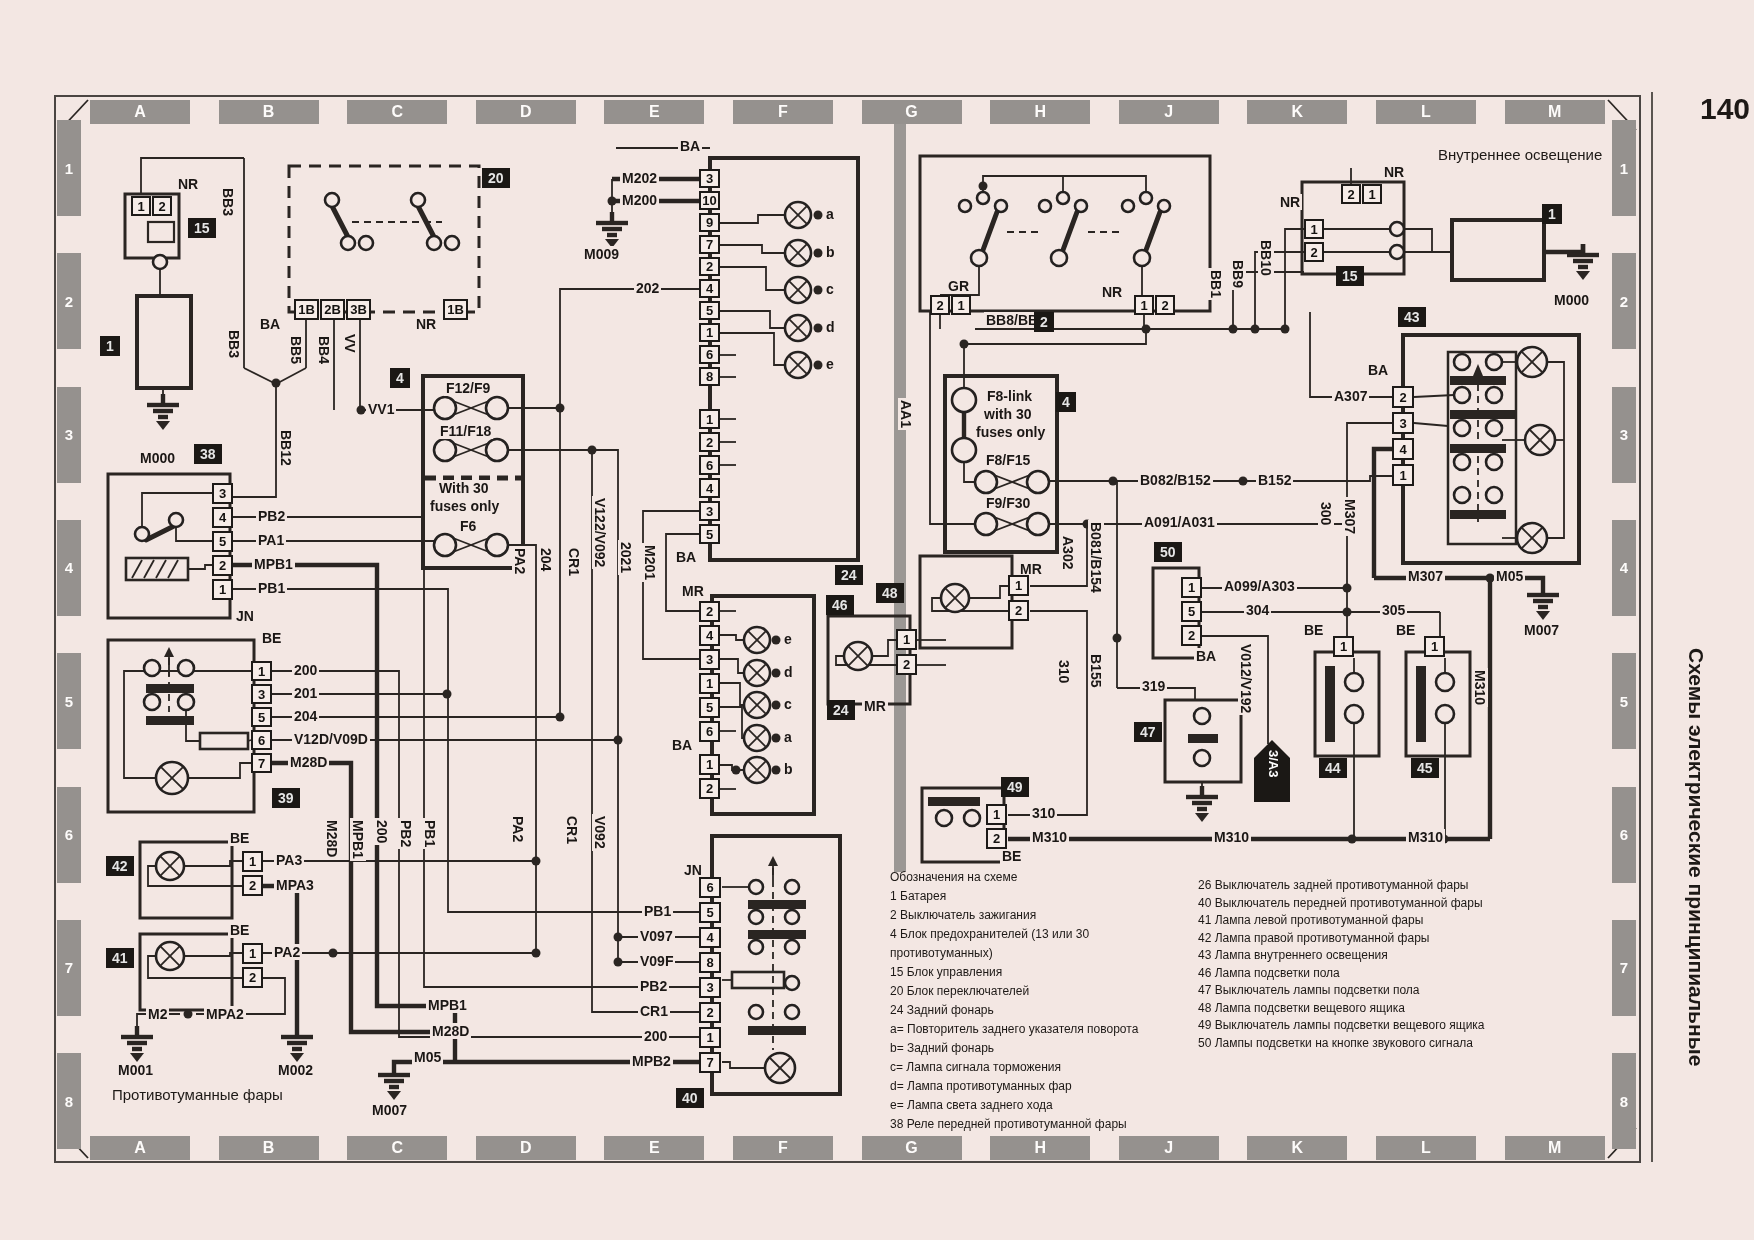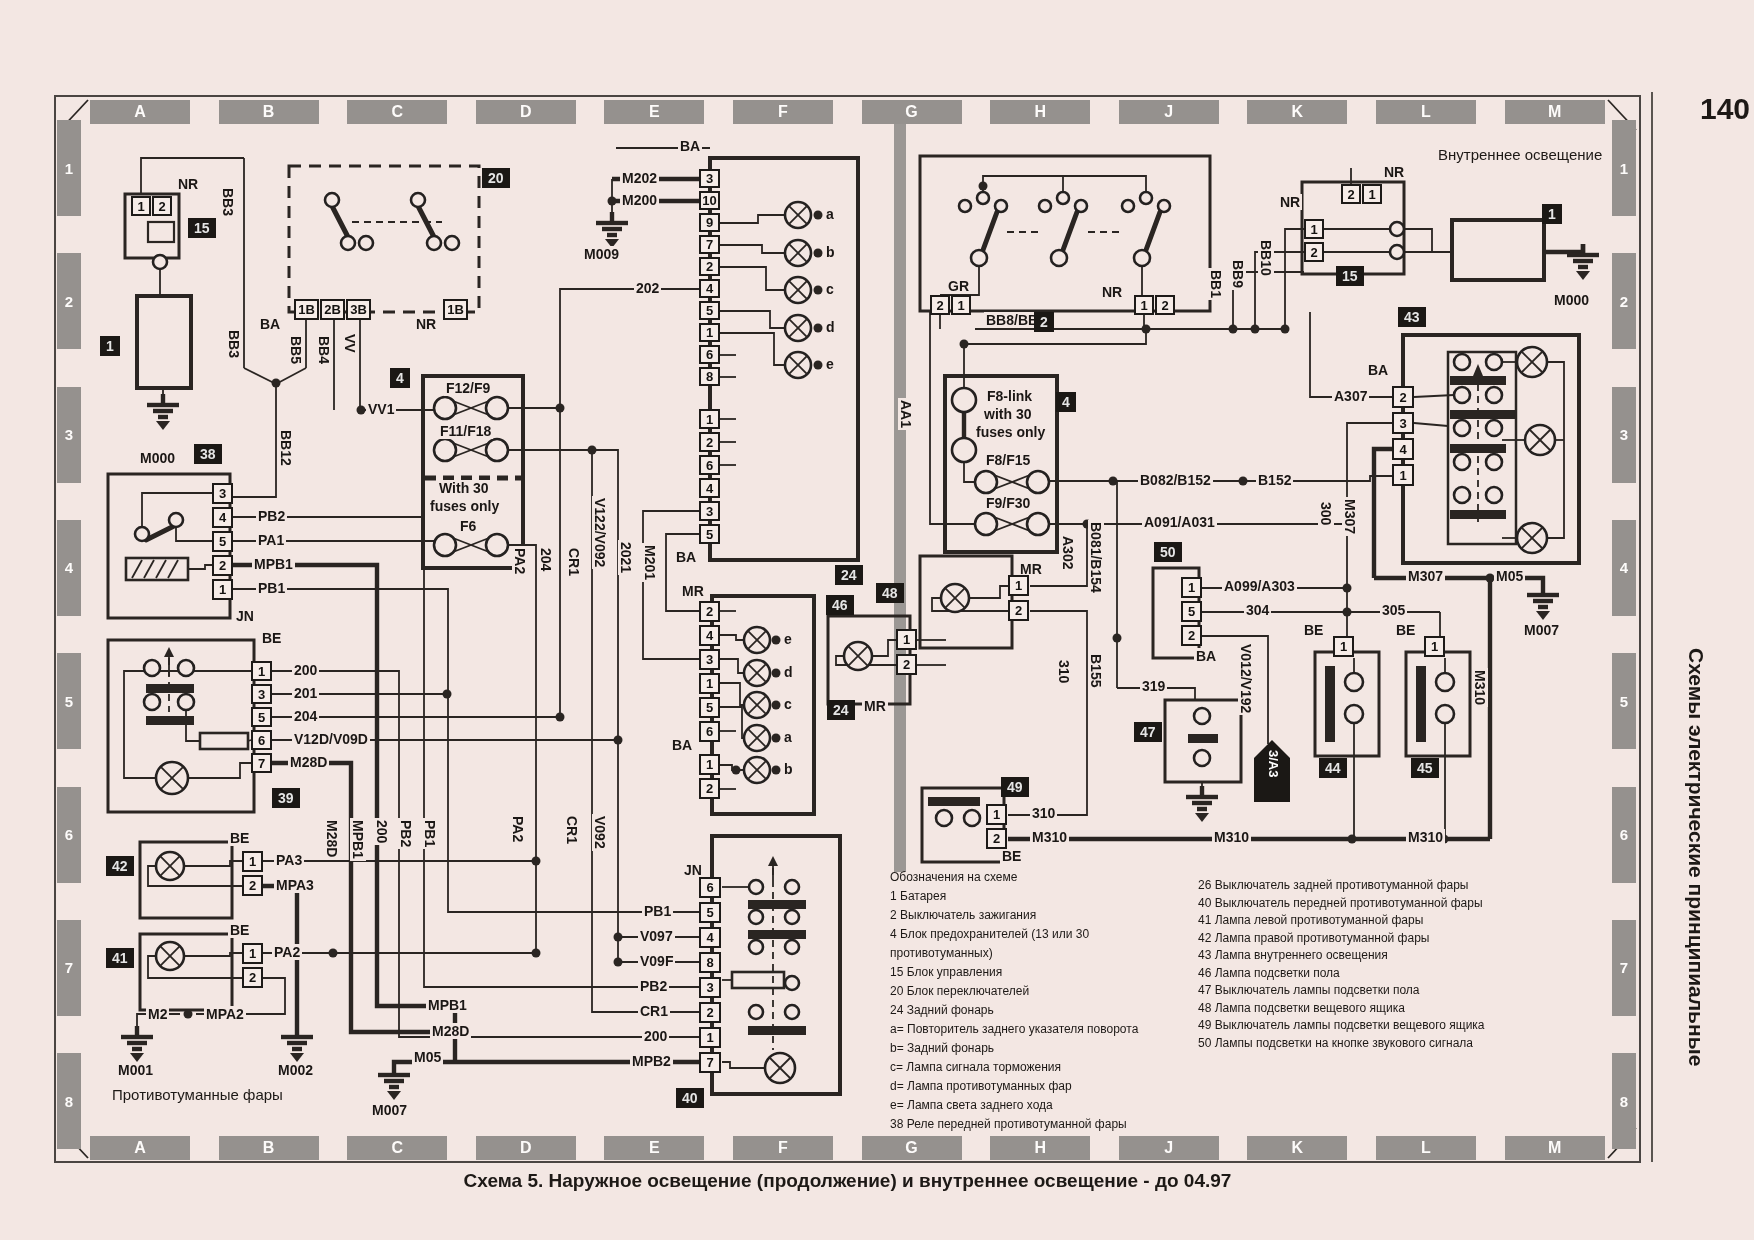--- a/index.html
+++ b/index.html
@@ -459,21 +459,20 @@
         <circle cx="1445" cy="714" r="9" class="c"></circle>
         <circle cx="160" cy="262" r="7" class="c"></circle>
         <circle cx="1397" cy="229" r="7" class="c"></circle>
         <circle cx="1397" cy="252" r="7" class="c"></circle>
       </g>
   </svg>
 
   <div class="title" style="left:1700px;top:92px;font-size:30px;">140</div>
 
   <div class="title rot90" style="left:1708px;top:648px;font-size:21px;">Схемы электрические принципиальные</div>
-  <div class="title" style="left:55px;top:1170px;width:1585px;text-align:center;font-size:19px;">Схема 5. Наружное освещение (продолжение) и внутреннее освещение - до 04.97</div>
   <div class="title" style="left:1438px;top:146px;font-size:15px;font-weight:normal;">Внутреннее освещение</div>
   <div class="title" style="left:112px;top:1086px;font-size:15px;font-weight:normal;">Противотуманные фары</div>
   <div class="lab rot" style="left:1281px;top:748px;color:#fff;background:transparent;font-size:13px;">3/A3</div>
 
   <div id="overlay">
       <div class="band" style="left: 90px; top: 100px; width: 100px; height: 24px; font-size: 16px;">A</div>
       <div class="band" style="left: 90px; top: 1136px; width: 100px; height: 24px; font-size: 16px;">A</div>
       <div class="band" style="left: 218.6px; top: 100px; width: 100px; height: 24px; font-size: 16px;">B</div>
       <div class="band" style="left: 218.6px; top: 1136px; width: 100px; height: 24px; font-size: 16px;">B</div>
       <div class="band" style="left: 347.2px; top: 100px; width: 100px; height: 24px; font-size: 16px;">C</div>

